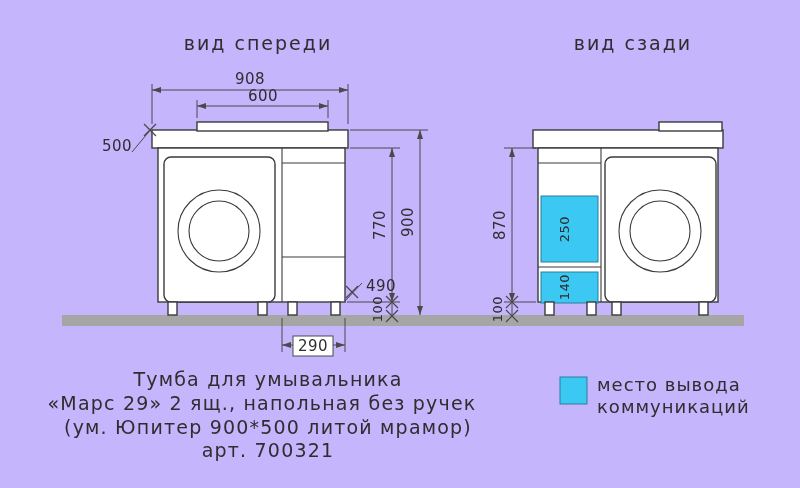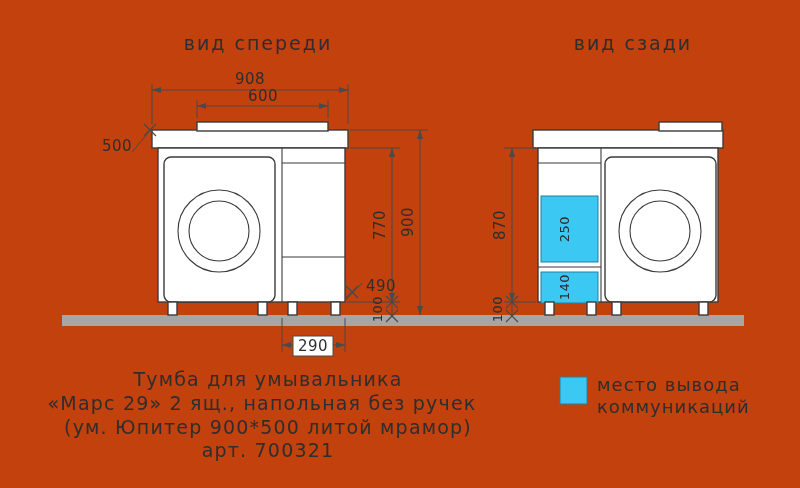--- a/index.html
+++ b/index.html
@@ -1,16 +1,16 @@
 <!DOCTYPE html>
 <html><head>
 <meta charset="utf-8">
 <style>
   html,body{margin:0;padding:0;background:#fff;}
-  .canvas{width:800px;height:488px;position:relative;background:#c2410c;overflow:hidden;}
+  .canvas{width:800px;height:488px;position:relative;background:#c4b5fd;overflow:hidden;}
   svg{display:block;}
   text{font-family:"DejaVu Sans",sans-serif;fill:#2e2e2e;}
   .outline{fill:#ffffff;stroke:#3b3b3b;stroke-width:1.4;}
   .thin{fill:none;stroke:#3b3b3b;stroke-width:1.1;}
   .dim{fill:none;stroke:#4a4a4a;stroke-width:1;}
   .xtick{fill:none;stroke:#4a4a4a;stroke-width:1.2;}
   .dim-text{font-size:15px;letter-spacing:0.5px;}
   .dim-text-sm{font-size:13px;letter-spacing:0.5px;}
   .title-text{font-size:19px;letter-spacing:2px;}
   .legend-text{font-size:18px;letter-spacing:1px;}

